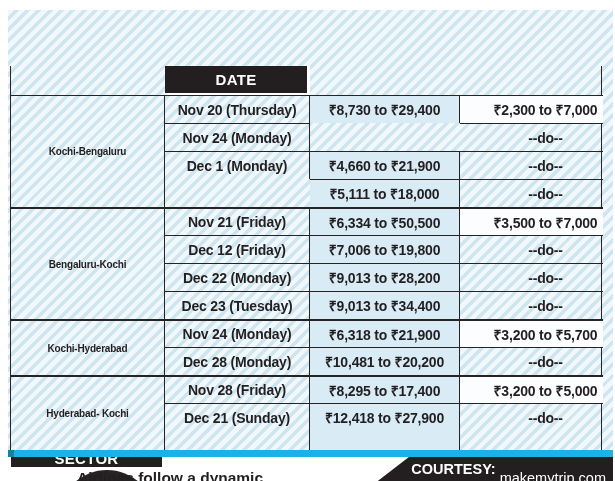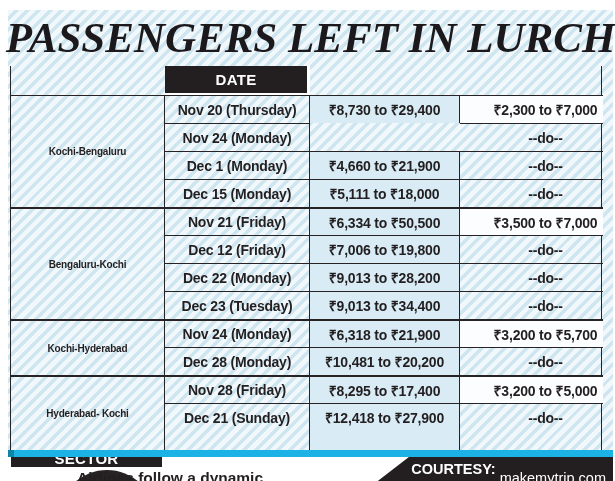--- a/index.html
+++ b/index.html
@@ -95,21 +95,20 @@
     white-space: nowrap;
   }
 </style>
 </head>
 <body>
 
 <div class="stage">
 
   <div class="poster">
 
-    <div class="title">PASSENGERS LEFT IN LURCH</div>
 
     <div class="grid">
 
       <div class="cell hc col2">DATE</div>
       <div class="cell hc col1">SECTOR</div>
       <div class="cell hc col4">NORMAL RATE</div>
 
       <div class="cell col1 sector" style="grid-row:2/span 4">Kochi-Bengaluru</div>
       <div class="cell col1 sector gs" style="grid-row:6/span 4">Bengaluru-Kochi</div>
       <div class="cell col1 sector gs" style="grid-row:10/span 2">Kochi-Hyderabad</div>
@@ -119,21 +118,20 @@
       <div class="cell col3 blue" style="grid-row:2">₹8,730 to ₹29,400</div>
       <div class="cell col4 white" style="grid-row:2">₹2,300 to ₹7,000</div>
 
       <div class="cell col2" style="grid-row:3">Nov 24  (Monday)</div>
       <div class="cell col4" style="grid-row:3">--do--</div>
 
       <div class="cell col2" style="grid-row:4">Dec 1  (Monday)</div>
       <div class="cell col3 blue" style="grid-row:4">₹4,660 to ₹21,900</div>
       <div class="cell col4" style="grid-row:4">--do--</div>
 
-      <div class="cell col2" style="grid-row:5">Dec 15 (Monday)</div>
       <div class="cell col3 blue" style="grid-row:5">₹5,111 to ₹18,000</div>
       <div class="cell col4" style="grid-row:5">--do--</div>
 
       <div class="cell col2 gs" style="grid-row:6">Nov 21 (Friday)</div>
       <div class="cell col3 blue gs" style="grid-row:6">₹6,334 to ₹50,500</div>
       <div class="cell col4 white gs" style="grid-row:6">₹3,500 to ₹7,000</div>
 
       <div class="cell col2" style="grid-row:7">Dec 12 (Friday)</div>
       <div class="cell col3 blue" style="grid-row:7">₹7,006 to ₹19,800</div>
       <div class="cell col4" style="grid-row:7">--do--</div>

